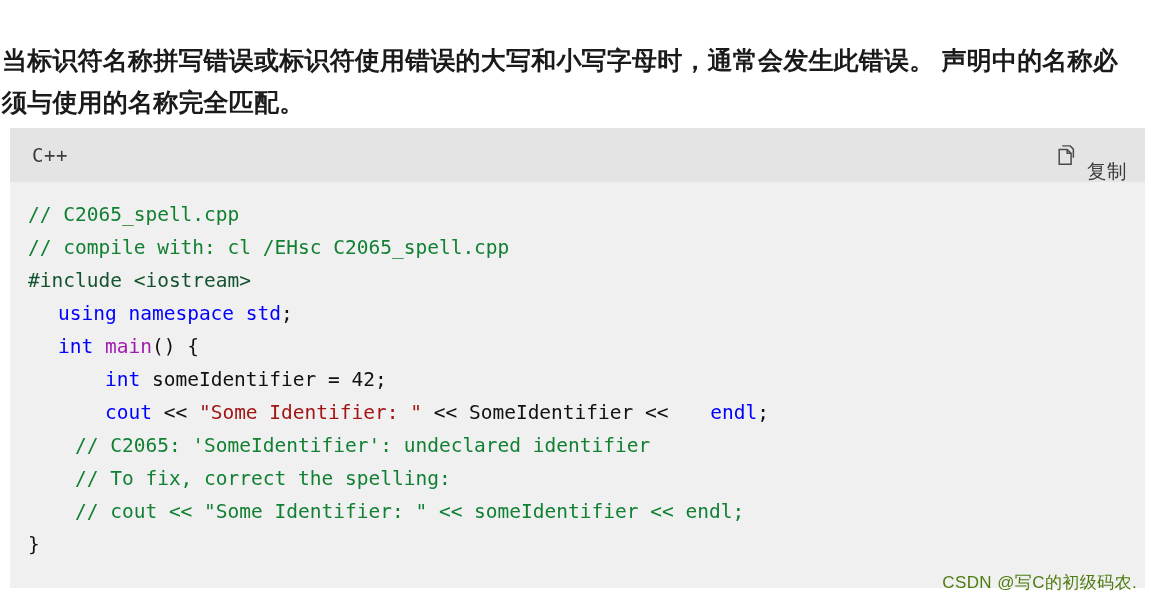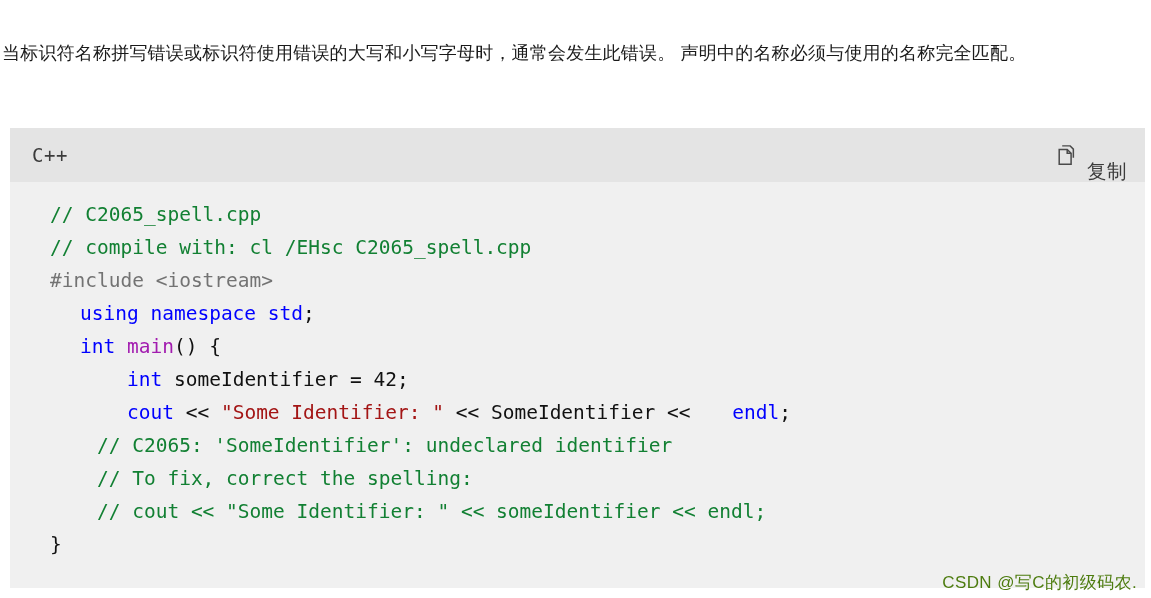--- a/index.html
+++ b/index.html
@@ -12,25 +12,25 @@
     height: 598px;
     font-family: "Liberation Sans", sans-serif;
     color: #1f1f1f;
     overflow: hidden;
     position: relative;
   }
 
   
   .intro {
     padding: 14px 14px 0 2px;
-    font-size: 18px;
+    font-size: 25px;
     line-height: 42px;
     letter-spacing: 0.2px;
     color: #1a1a1a;
-    font-weight: 400;
+    font-weight: 700;
     max-width: 1145px;
   }
 
   
   .code-block {
     position: absolute;
     left: 10px;
     top: 128px;
     width: 1135px;
     height: 460px;
@@ -74,28 +74,28 @@
 
   .code-body {
     padding: 16px 0 0 0;
     font-family: "DejaVu Sans Mono", "Liberation Mono", monospace;
     font-size: 19.5px;
     line-height: 33px;
     white-space: pre;
     color: #111111;
   }
   .code-line {
-    padding-left: 40px;
+    padding-left: 18px;
     white-space: pre;
     min-height: 33px;
   }
 
   
   .t-com  { color: #128033; }
-  .t-pre  { color: #737373; }
+  .t-pre  { color: #14532d; }
   .t-kw   { color: #0000ff; margin-left: 30px; }
   .t-fn   { color: #a21caf; }
   .t-str  { color: #a31515; }
   .t-pln  { color: #111111; }
 
   
   .watermark {
     position: absolute;
     right: 14px;
     bottom: 4px;

